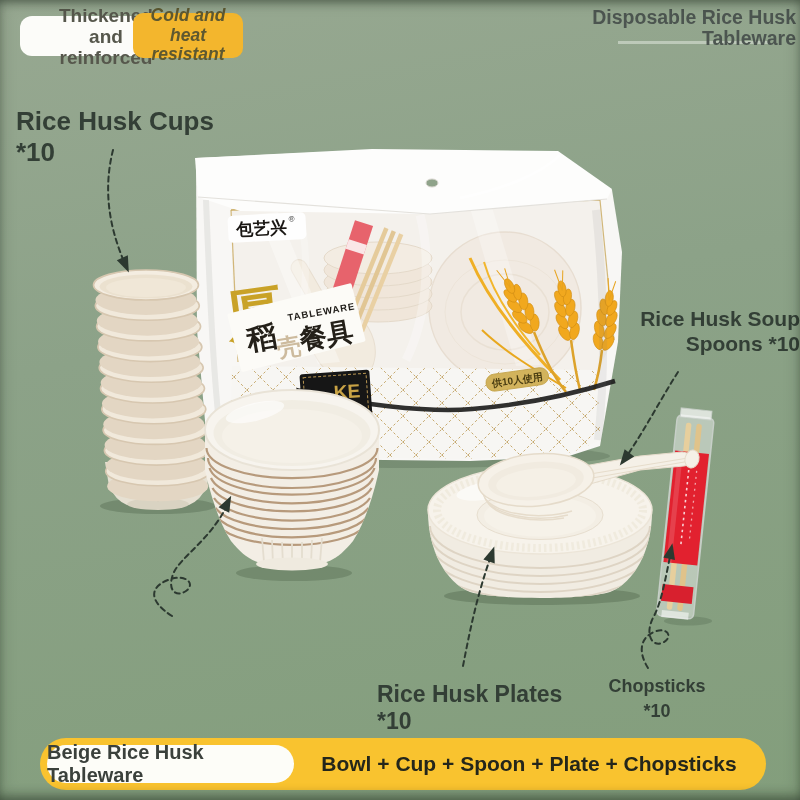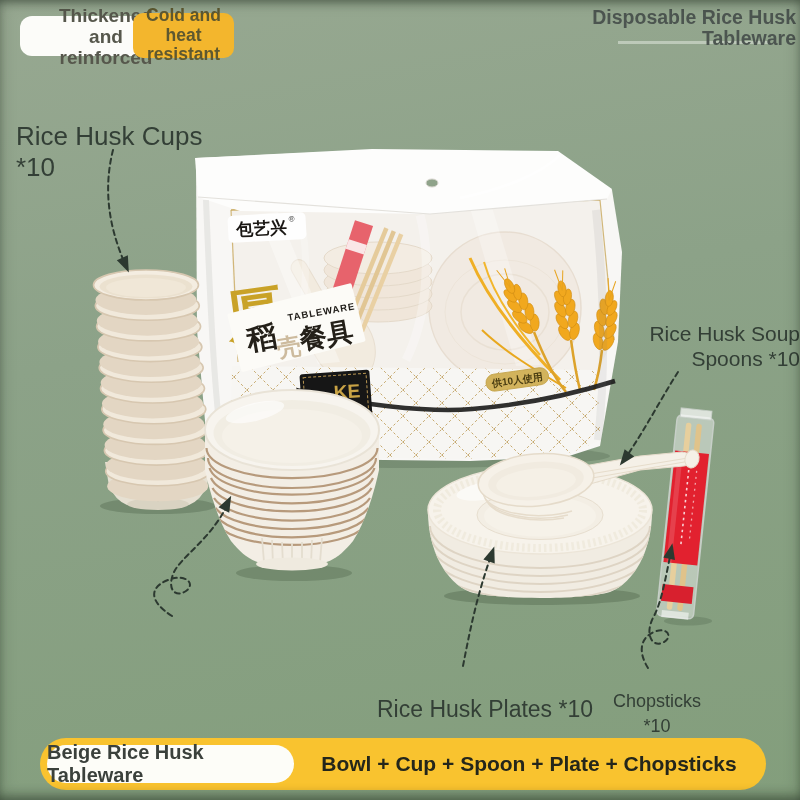--- a/index.html
+++ b/index.html
@@ -5,26 +5,26 @@
   html,body{margin:0;padding:0;background:#6e8a6a;}
   .stage{position:relative;width:800px;height:800px;overflow:hidden;
     font-family:"Liberation Sans",sans-serif;
     background:linear-gradient(170deg,#97a891 0%,#8ca288 40%,#839e7c 100%);}
   .art{position:absolute;left:0;top:0;width:800px;height:800px;}
   svg text{font-family:"Liberation Sans",sans-serif;}
   .overlay{position:absolute;}
   .badge{display:flex;align-items:center;justify-content:center;text-align:center;font-weight:bold;}
   #badge-reinforced{left:20px;top:16px;width:114px;height:40px;background:#fcfcf9;border-radius:12px;
     font-size:19px;line-height:21px;color:#56574c;overflow:visible;padding-left:29px;}
-  #badge-resistant{left:133px;top:13px;width:101px;height:45px;background:#f3b62d;border-radius:10px;
-    font-size:17.5px;line-height:19.5px;color:#5e5830;}
+  #badge-resistant{left:133px;top:13px;width:110px;height:45px;background:#f3b62d;border-radius:10px;
+    font-size:17.5px;line-height:19.5px;color:#5e5830;font-style:italic;}
   #title-streak{left:618px;top:41px;width:150px;height:3px;background:rgba(224,231,223,0.55);}
   #page-title{left:590px;top:7px;width:206px;text-align:right;font-weight:bold;font-size:19.5px;
     line-height:21px;color:#4c5550;}
-  .callout{position:absolute;font-weight:normal;color:#333f36;margin-top:15px;}
+  .callout{position:absolute;font-weight:bold;color:#333f36;}
   #callout-cups{left:16px;top:106px;width:230px;font-size:26px;}
   #callout-spoons{left:614px;top:306px;width:186px;font-size:21px;line-height:25px;text-align:right;}
   #callout-bowls{left:60px;top:619px;width:245px;font-size:26px;}
   #callout-plates{left:377px;top:681px;width:220px;font-size:23px;}
   #callout-chopsticks{left:598px;top:674px;width:118px;font-size:18px;line-height:25px;text-align:center;}
   #footer-bar{left:40px;top:738px;width:726px;height:52px;background:#f9c32f;border-radius:26px;}
   #footer-pill{position:absolute;left:7px;top:7px;width:247px;height:38px;background:#fdfdf8;border-radius:19px;
     display:flex;align-items:center;justify-content:center;font-size:20px;font-weight:bold;color:#3b413c;}
   #footer-contents{position:absolute;left:262px;right:10px;top:0;bottom:0;
     display:flex;align-items:center;justify-content:center;font-size:21px;font-weight:bold;color:#24261b;}

